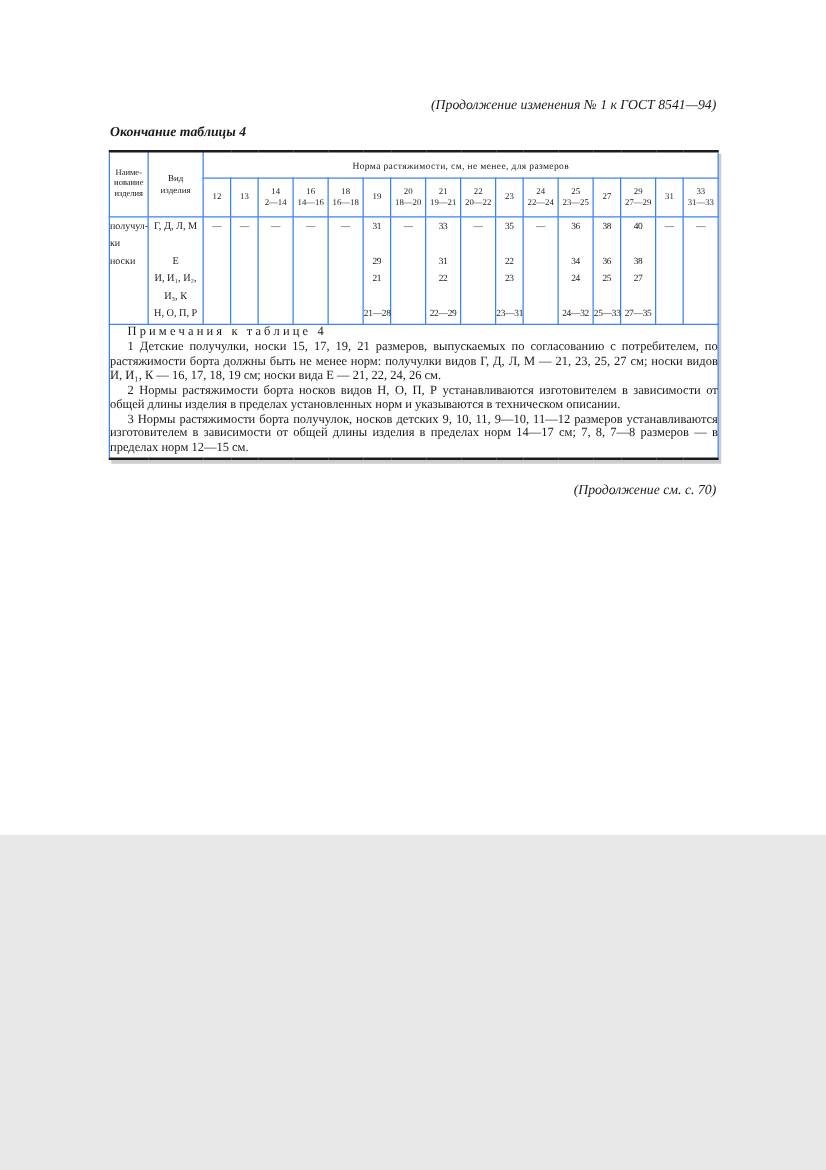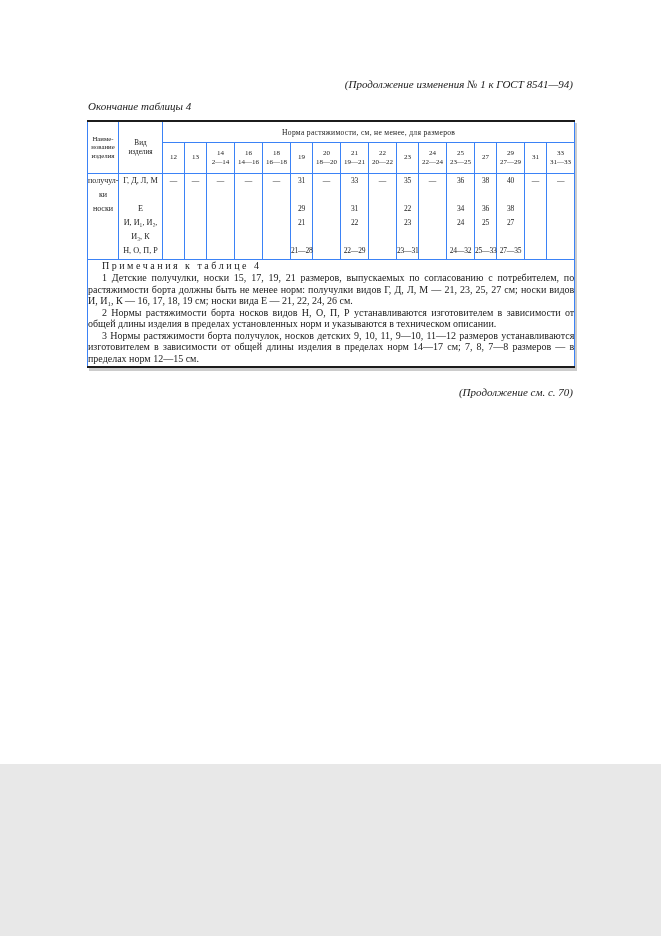--- a/index.html
+++ b/index.html
@@ -1,39 +1,40 @@
 <!DOCTYPE html>
 <html><head>
 <meta charset="utf-8">
 <style>
   html, body { margin: 0; padding: 0; background: #e8e8e8; }
   .page {
     position: relative;
     width: 661px;
-    height: 764px;
+    height: 668px;
     background: #ffffff;
     font-family: "Liberation Serif", "DejaVu Serif", serif;
     color: #1a1a1a;
     overflow: hidden;
   }
   .cont-note {
     position: absolute;
     top: 78px;
     right: 88px;
     font-style: italic;
     font-size: 11px;
     white-space: pre;
   }
   .table-caption {
     position: absolute;
     top: 100px;
     left: 88px;
     font-style: italic;
     font-size: 11px;
     white-space: pre;
+    font-weight: bold;
   }
   .footer-note {
     position: absolute;
     top: 386px;
     right: 88px;
     font-style: italic;
     font-size: 11px;
     white-space: pre;
   }
   table.norms {
@@ -84,21 +85,21 @@
 
   tr.body-row { height: 86px; }
   td.val {
     font-size: 7.5px; line-height: 14px; white-space: pre;
     text-align: center; vertical-align: top;
     padding-top: 4px; letter-spacing: -0.2px;
   }
   td.val.first { border-left-width: 1.8px; }
   td.name-cell {
     font-size: 8px; line-height: 14px; white-space: pre;
-    text-align: center; vertical-align: top;
+    text-align: left; vertical-align: top;
     padding: 4px 0 0 2px;
   }
   td.type-cell {
     font-size: 8.2px; line-height: 14px; white-space: pre;
     text-align: center; vertical-align: top;
     padding-top: 4px; border-right-width: 1.8px; margin-top: 20px;
   }
   td.notes-cell {
     border-top: 1px solid #333;
     padding: 4px 4px 6px 3px;

